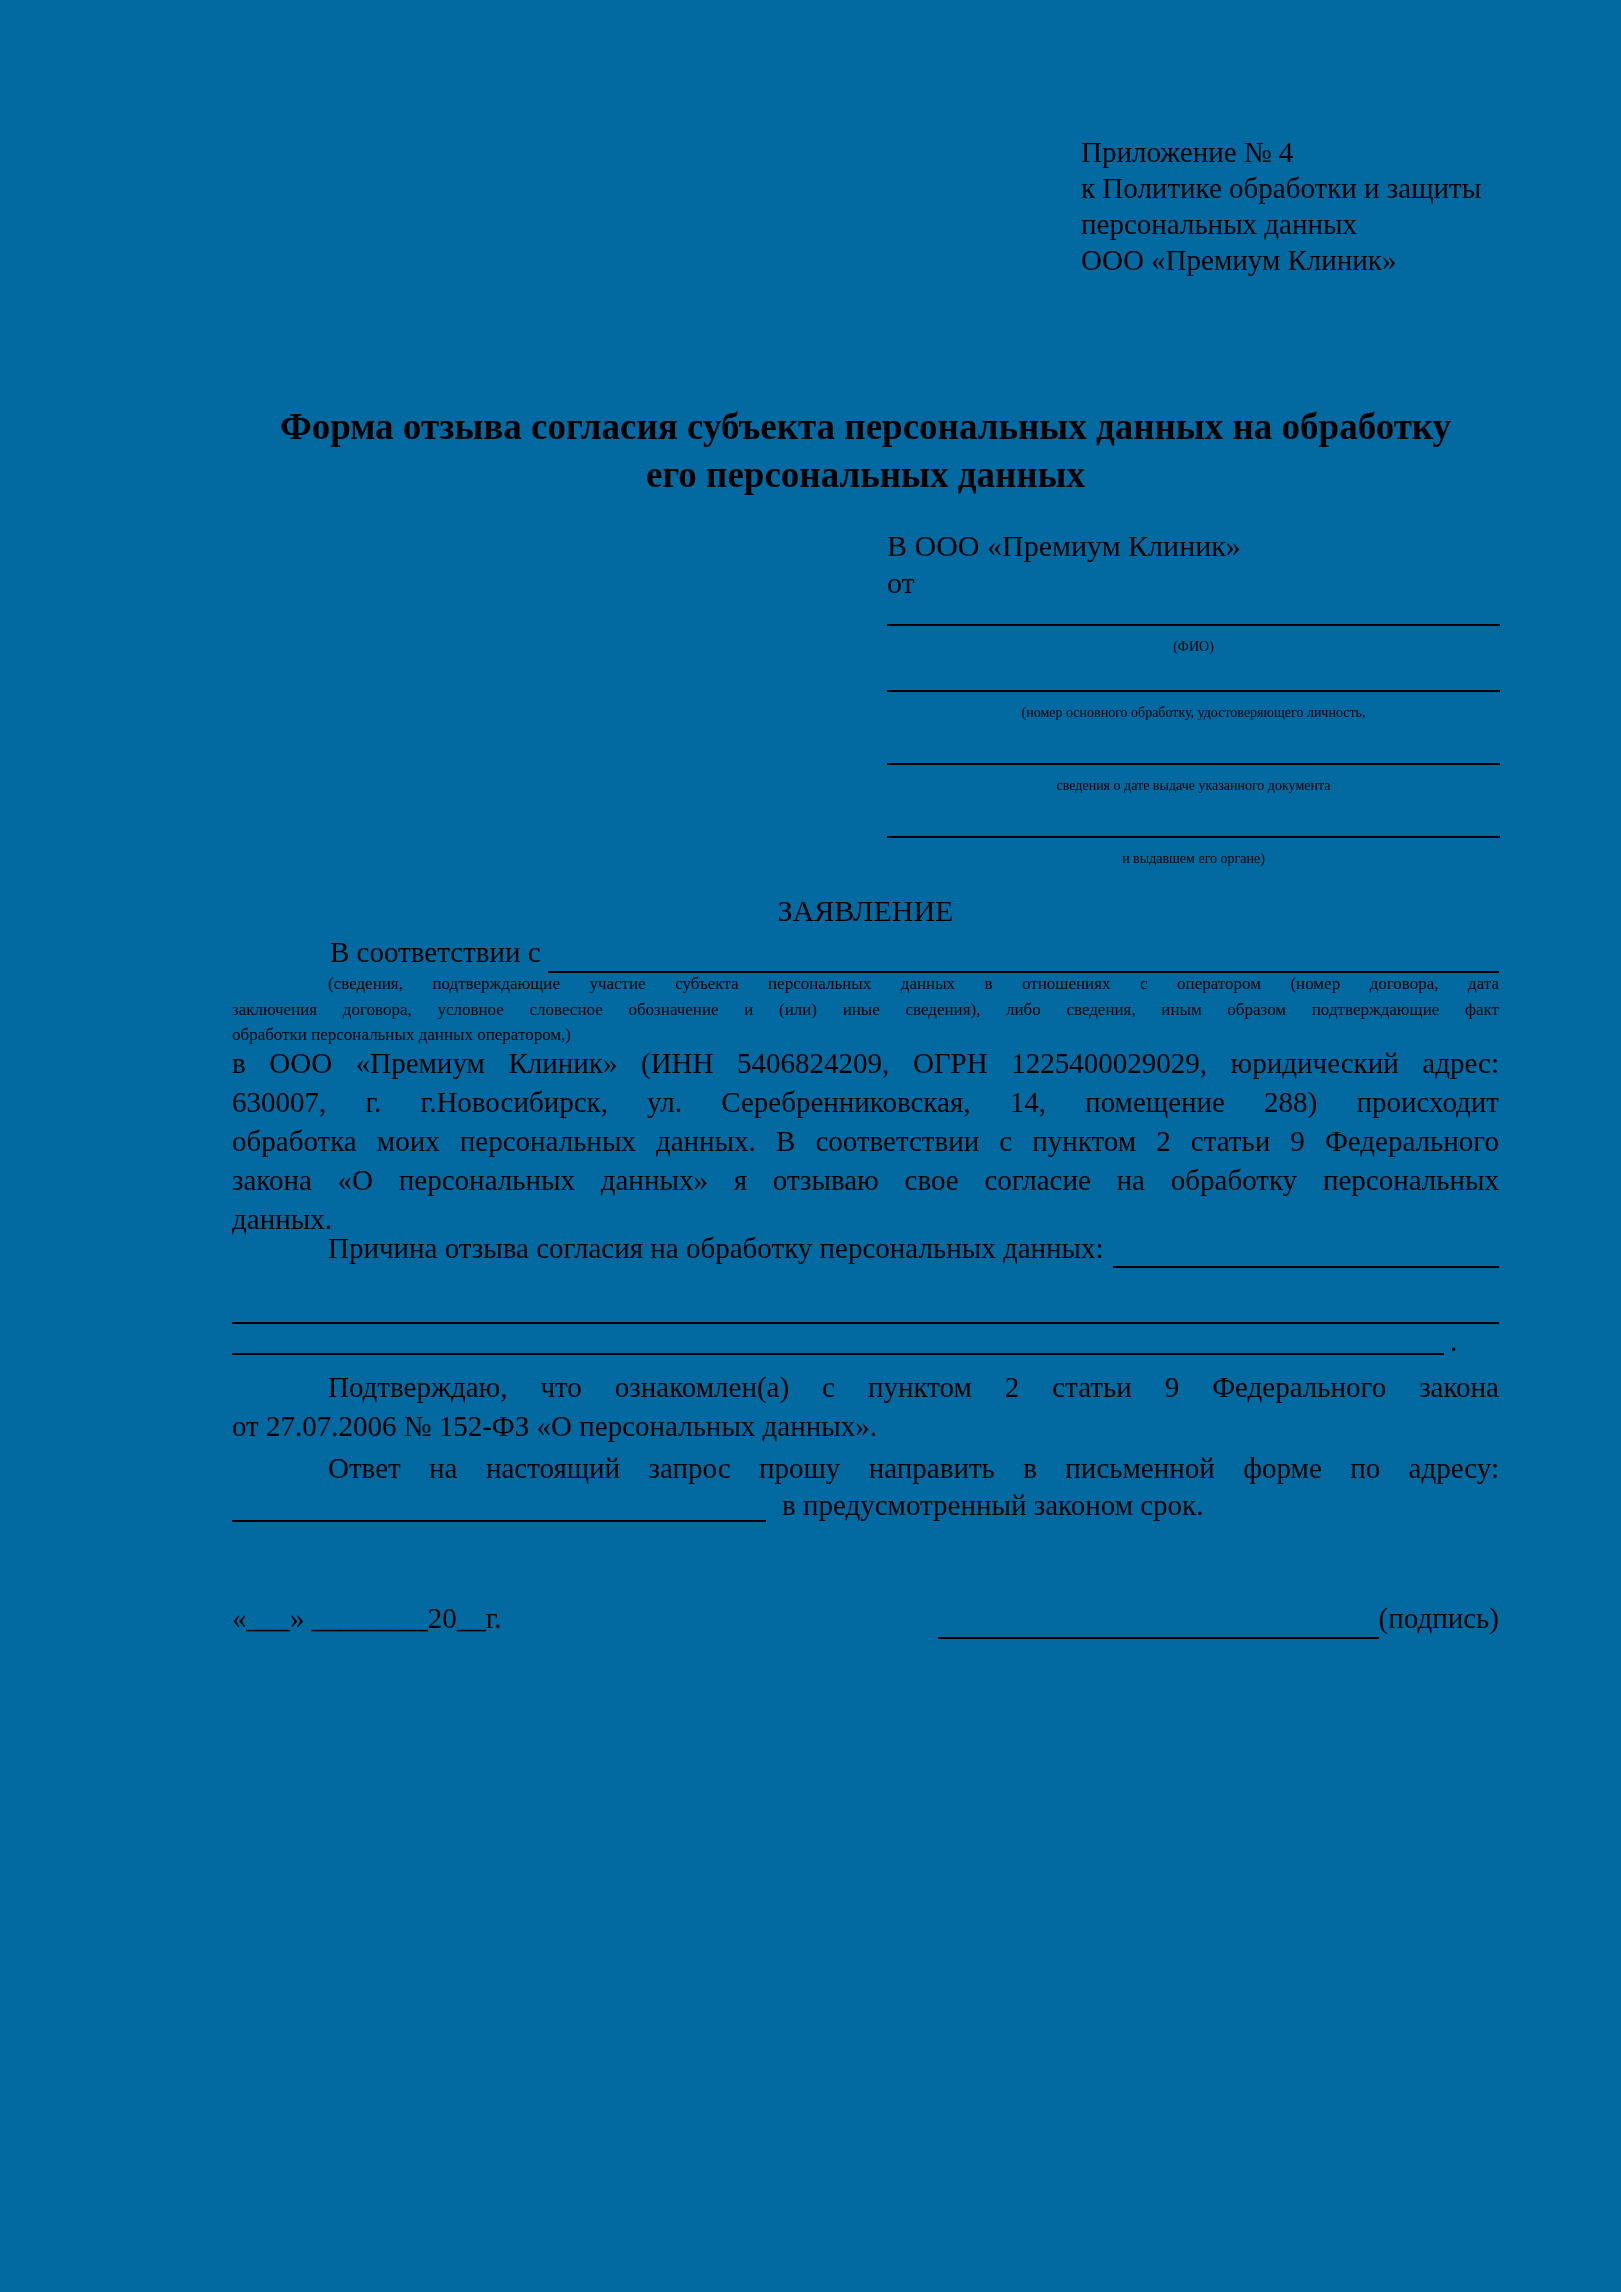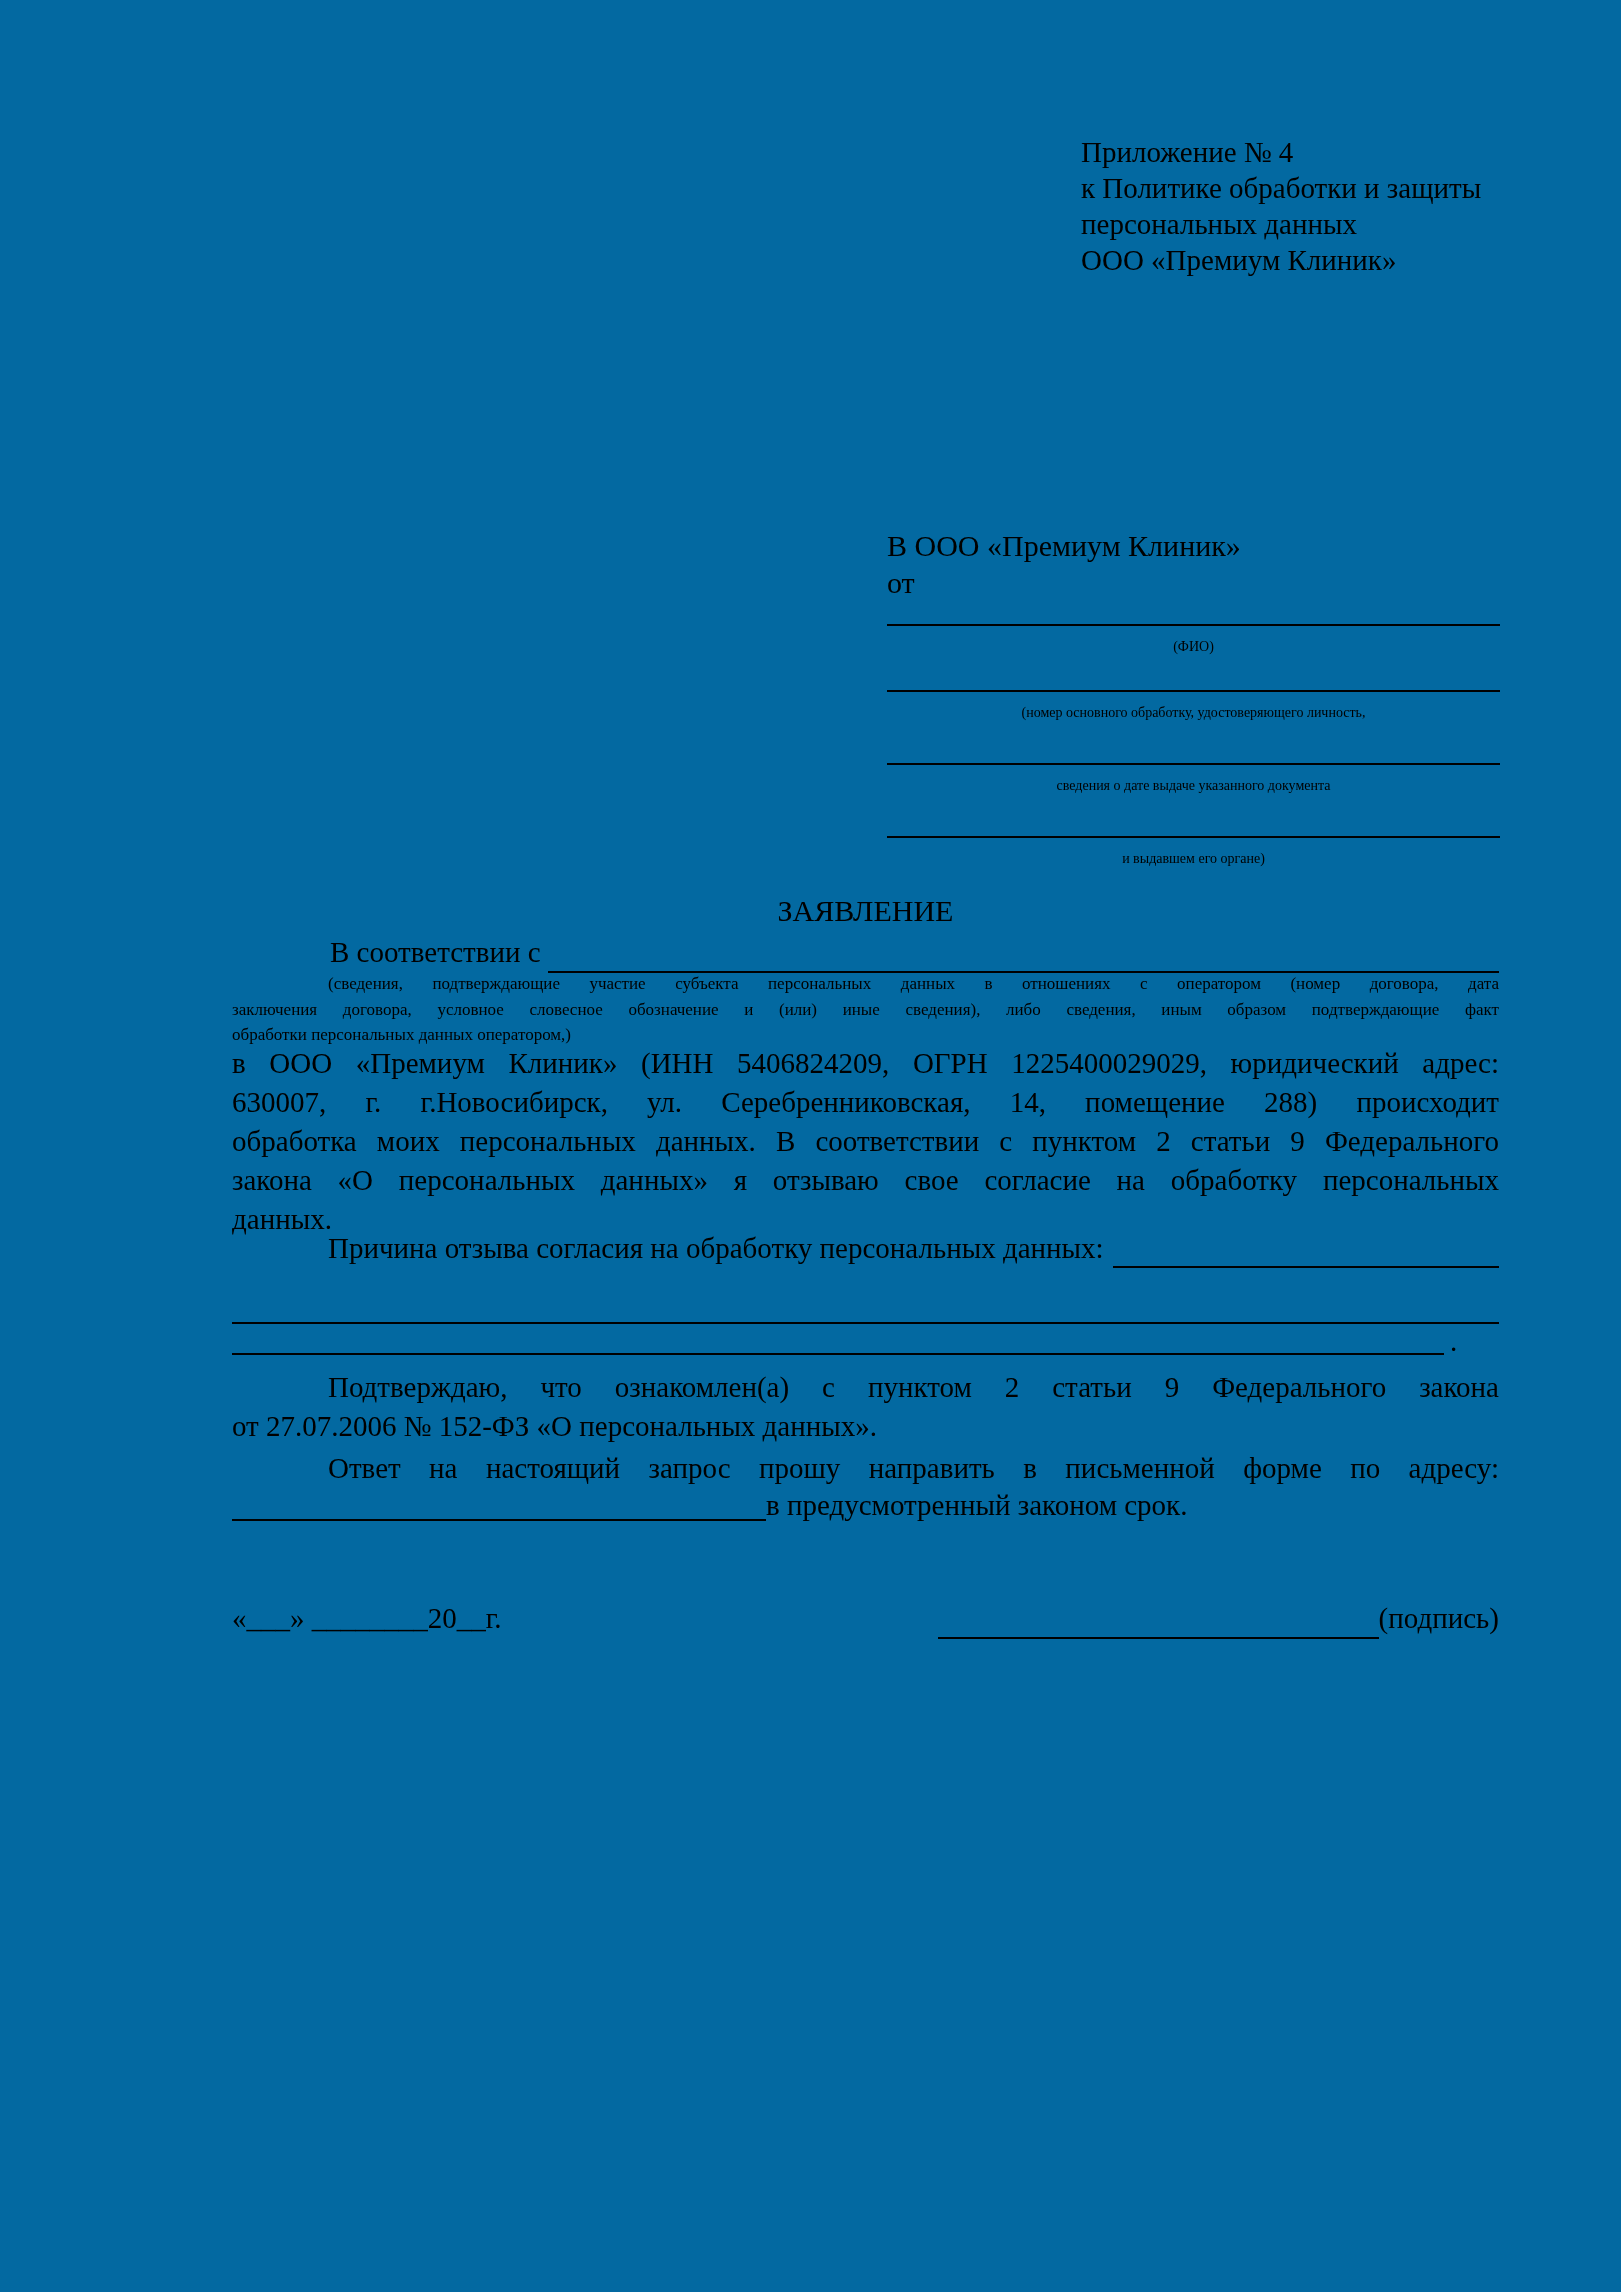--- a/index.html
+++ b/index.html
@@ -33,41 +33,45 @@
   .reason .pre{padding-left:96px;white-space:nowrap;}
   .reason .blank{flex:1;border-bottom:2.9px solid #000;height:29px;margin-left:9.8px;}
   .cont1{position:absolute;left:232px;top:1284px;width:1267px;height:38px;border-bottom:2.9px solid #000;}
   .cont2{position:absolute;left:232px;top:1322px;width:1267px;height:34px;font-size:29px;}
   .cont2 .blank{position:absolute;left:0;top:0;width:1212px;height:31px;border-bottom:2.9px solid #000;}
   .cont2 .dot{position:absolute;left:1218px;bottom:0;line-height:29px;}
   .confirm{position:absolute;left:232px;top:1368px;width:1267px;font-size:29px;line-height:39px;}
   .confirm .first{text-indent:96px;}
   .response{position:absolute;left:232px;top:1449px;width:1267px;font-size:29px;line-height:39px;}
   .response .first{text-indent:96px;}
-  .resp-l2{display:flex;align-items:flex-start;height:35px;}
+  .resp-l2{display:flex;align-items:center;height:35px;gap:16px;}
   .resp-l2 .blank{width:534px;border-bottom:2.9px solid #000;height:31px;}
   .resp-l2 .suffix{white-space:nowrap;line-height:35px;}
   .footer{position:absolute;left:232px;top:1598px;width:1267px;display:flex;align-items:flex-end;font-size:29px;}
   .footer .date{line-height:41px;white-space:nowrap;}
   .footer .spacer{flex:1;}
   .footer .sigline{width:441px;height:37px;border-bottom:2.9px solid #000;}
   .footer .sigcap{line-height:41px;white-space:nowrap;}
 </style>
 </head>
 <body>
 
 <div class="page">
 
   <div class="header">
     <div>Приложение № 4</div>
     <div>к Политике обработки и защиты</div>
     <div>персональных данных</div>
     <div>ООО «Премиум Клиник»</div>
   </div>
 
+  <div class="title">
+    <div>Форма отзыва согласия субъекта персональных данных на обработку</div>
+    <div>его персональных данных</div>
+  </div>
 
   <div class="recipient">
     <div>В ООО «Премиум Клиник»</div>
     <div>от</div>
     <div class="fline" style="margin-top:22.5px"></div>
     <div class="fcap">(ФИО)</div>
     <div class="fline" style="margin-top:31px"></div>
     <div class="fcap">(номер основного обработку, удостоверяющего личность,</div>
     <div class="fline" style="margin-top:37px"></div>
     <div class="fcap">сведения о дате выдаче указанного документа</div>

